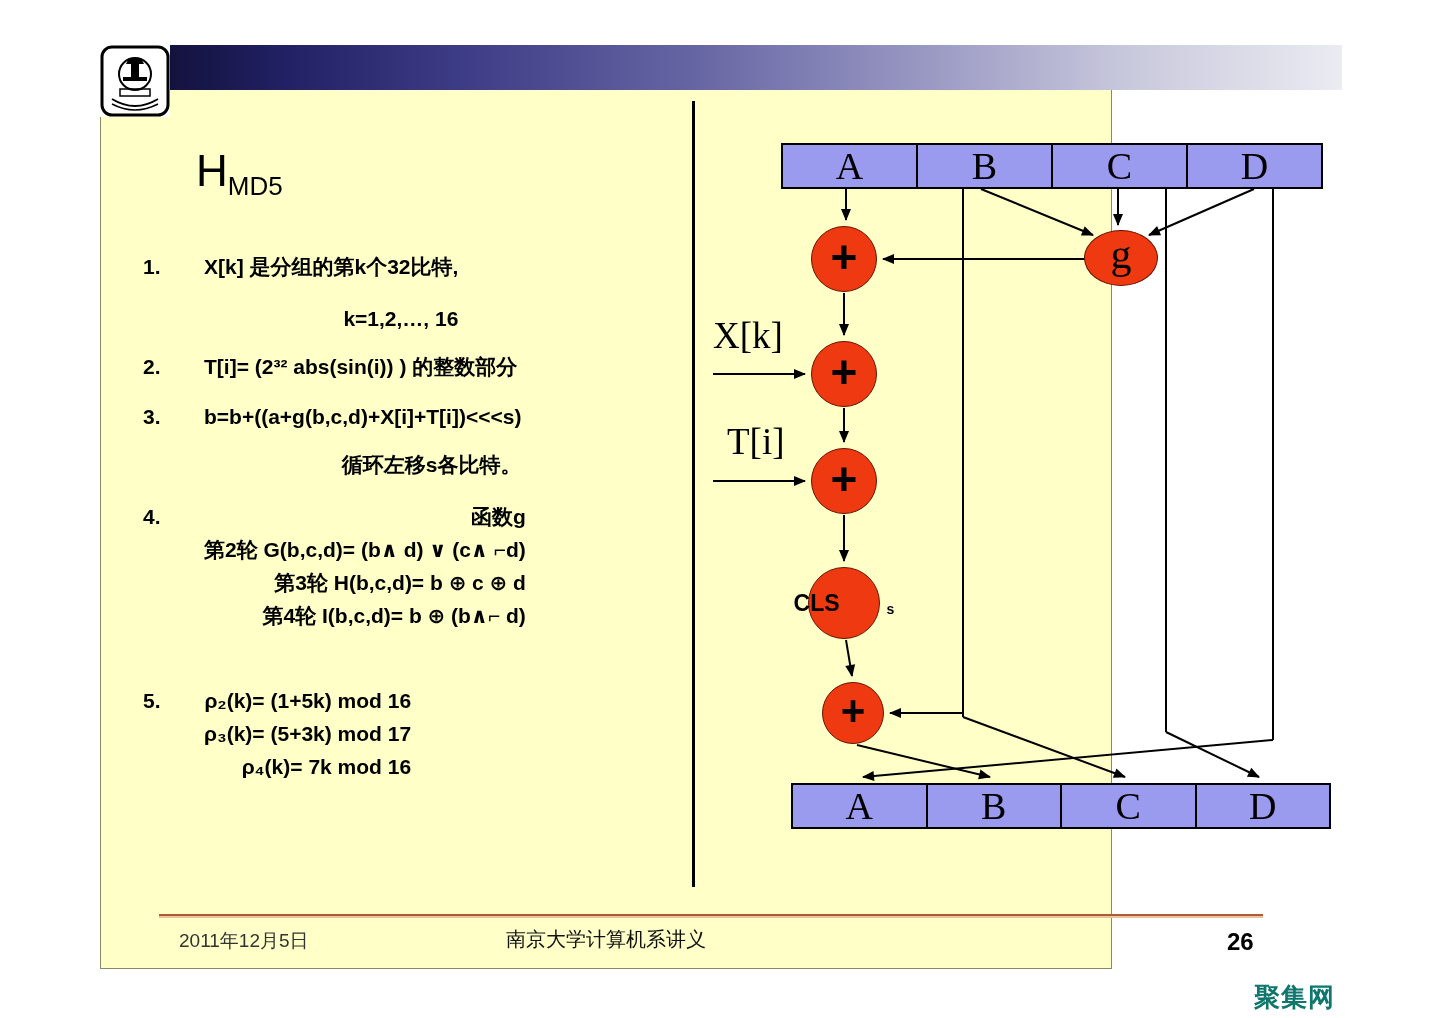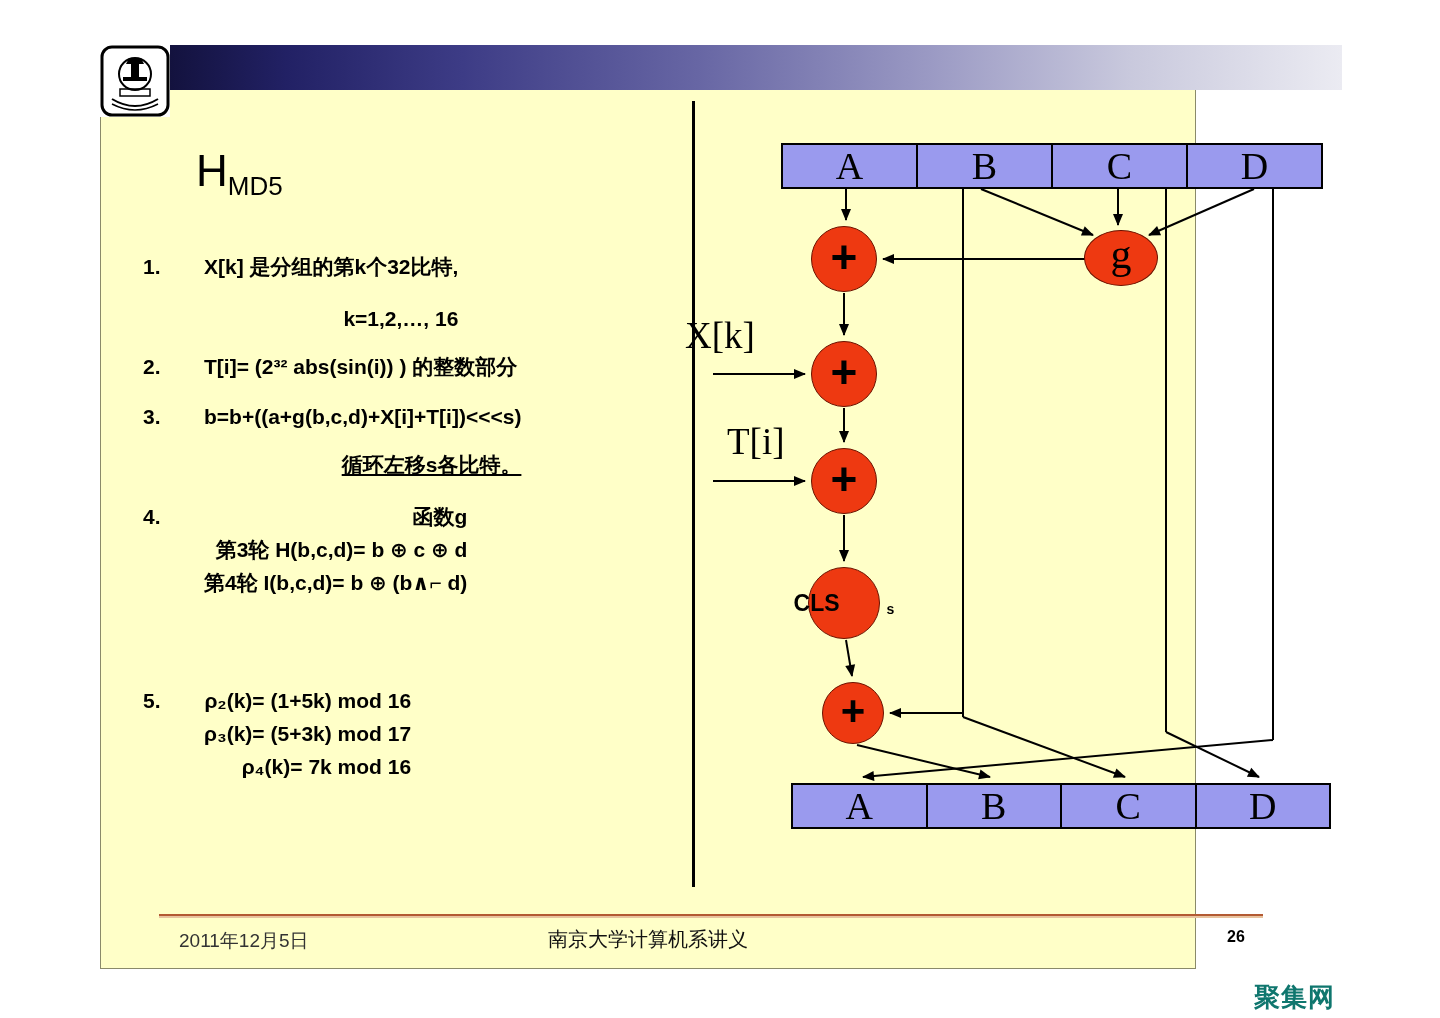--- a/index.html
+++ b/index.html
@@ -7,21 +7,21 @@
   body {
     background:#ffffff;
     font-family:"Liberation Sans","DejaVu Sans",sans-serif;
     position:relative;
     overflow:hidden;
   }
   #page { position:absolute; inset:0; }
 
   
   .slide {
-    position:absolute; left:100px; top:45px; width:1096px; height:924px;
+    position:absolute; left:100px; top:45px; width:1012px; height:924px;
     background:#FFFFC8; border:1px solid #8a8a6a;
   }
 
   .logo {
     position:absolute; left:-1px; top:-1px; width:70px; height:72px;
     background:#fff; z-index:5;
   }
   .banner {
     position:absolute; left:69px; top:-1px; width:1172px; height:45px;
     background:linear-gradient(90deg,#13123e 0%,#222165 10%,#3d3c86 25%,
@@ -34,21 +34,21 @@
 
   
   .list-item { position:absolute; left:42px; display:flex; font-weight:700; font-size:21px; color:#000; }
   .li-num { width:61px; line-height:30px; }
   .li-lines { display:flex; flex-direction:column; max-width:500px;align-items:flex-end; }
   .li-line { line-height:30px; }
 
   .item-1 { top:206px; } .item-1 .li-line { margin-bottom:22px; }
   .item-2 { top:306px; }
   .item-3 { top:356px; } .item-3 .li-line { margin-bottom:18px; }
-  .item-3 .li-line:nth-child(2) { margin-left:88px;text-decoration:underline; }
+  .item-3 .li-line:nth-child(2) { margin-left:88px; }
   .item-4 { top:454px; } .item-4 .li-line { line-height:33px; }
   .item-4 .li-num { line-height:33px; }
   .item-5 { top:638px; } .item-5 .li-line { line-height:33px; }
   .item-5 .li-num { line-height:33px; }
 
   .divider { position:absolute; left:591px; top:55px; width:3px; height:786px; background:#000; }
 
   
   .connectors { position:absolute; left:0; top:0; z-index:2; pointer-events:none; }
 
@@ -71,30 +71,30 @@
   #add2 { left:710px; top:295px; }
   #add3 { left:710px; top:402px; }
   #add4 { left:721px; top:636px; width:62px; height:62px; font-size:42px; }
   #gnode { left:983px; top:184px; width:74px; height:56px;
            font-family:"Liberation Serif","DejaVu Serif",serif; font-size:42px; font-weight:400; padding-bottom:8px; }
   #clsnode { left:707px; top:521px; width:72px; height:72px; font-size:23px; font-weight:700;gap:47px; }
   #clsnode .sub { font-size:14px; position:relative; top:6px; }
 
   .flabel { position:absolute; font-family:"Liberation Serif","DejaVu Serif",serif;
             font-size:37px; color:#000; z-index:2; }
-  #xk { left:584px; top:268px; }
+  #xk { left:612px; top:268px; }
   #ti { left:626px; top:374px; }
 
   
   .footer-rule { position:absolute; left:58px; top:868px; width:1104px; height:2px;
                  background:#B35A33; box-shadow:0 2px 0 #e8c39f; }
   .footer-date   { position:absolute; left:78px;  top:882px; font-size:19px; color:#333; }
   .footer-source { position:absolute; left:0; top:880px; width:100%; text-align:center;
                    font-size:20px; color:#111; }
-  .footer-page   { position:absolute; left:1126px; top:882px; font-size:16px; font-weight:700; color:#000; }
+  .footer-page   { position:absolute; left:1126px; top:882px; font-size:24px; font-weight:700; color:#000; }
 
   .watermark { position:absolute; left:1254px; top:980px; font-size:26px; font-weight:700;
                color:#0f766e; letter-spacing:1px; }
 </style>
 </head>
 <body>
 
 <div id="page">
 
   <div class="slide">
@@ -138,20 +138,21 @@
       <div class="li-lines">
         <div class="li-line">b=b+((a+g(b,c,d)+X[i]+T[i])&lt;&lt;&lt;s)</div>
         <div class="li-line">循环左移s各比特。</div>
       </div>
     </div>
 
     <div class="list-item item-4">
       <span class="li-num">4.</span>
       <div class="li-lines">
         <div class="li-line">函数g</div>
+        <div class="li-line">第2轮 G(b,c,d)= (b∧ d) ∨ (c∧ ⌐d)</div>
         <div class="li-line">第3轮 H(b,c,d)= b ⊕ c ⊕ d</div>
         <div class="li-line">第4轮 I(b,c,d)= b ⊕ (b∧⌐ d)</div>
       </div>
     </div>
 
     <div class="list-item item-5">
       <span class="li-num">5.</span>
       <div class="li-lines">
         <div class="li-line">ρ₂(k)= (1+5k) mod 16</div>
         <div class="li-line">ρ₃(k)= (5+3k) mod 17</div>

